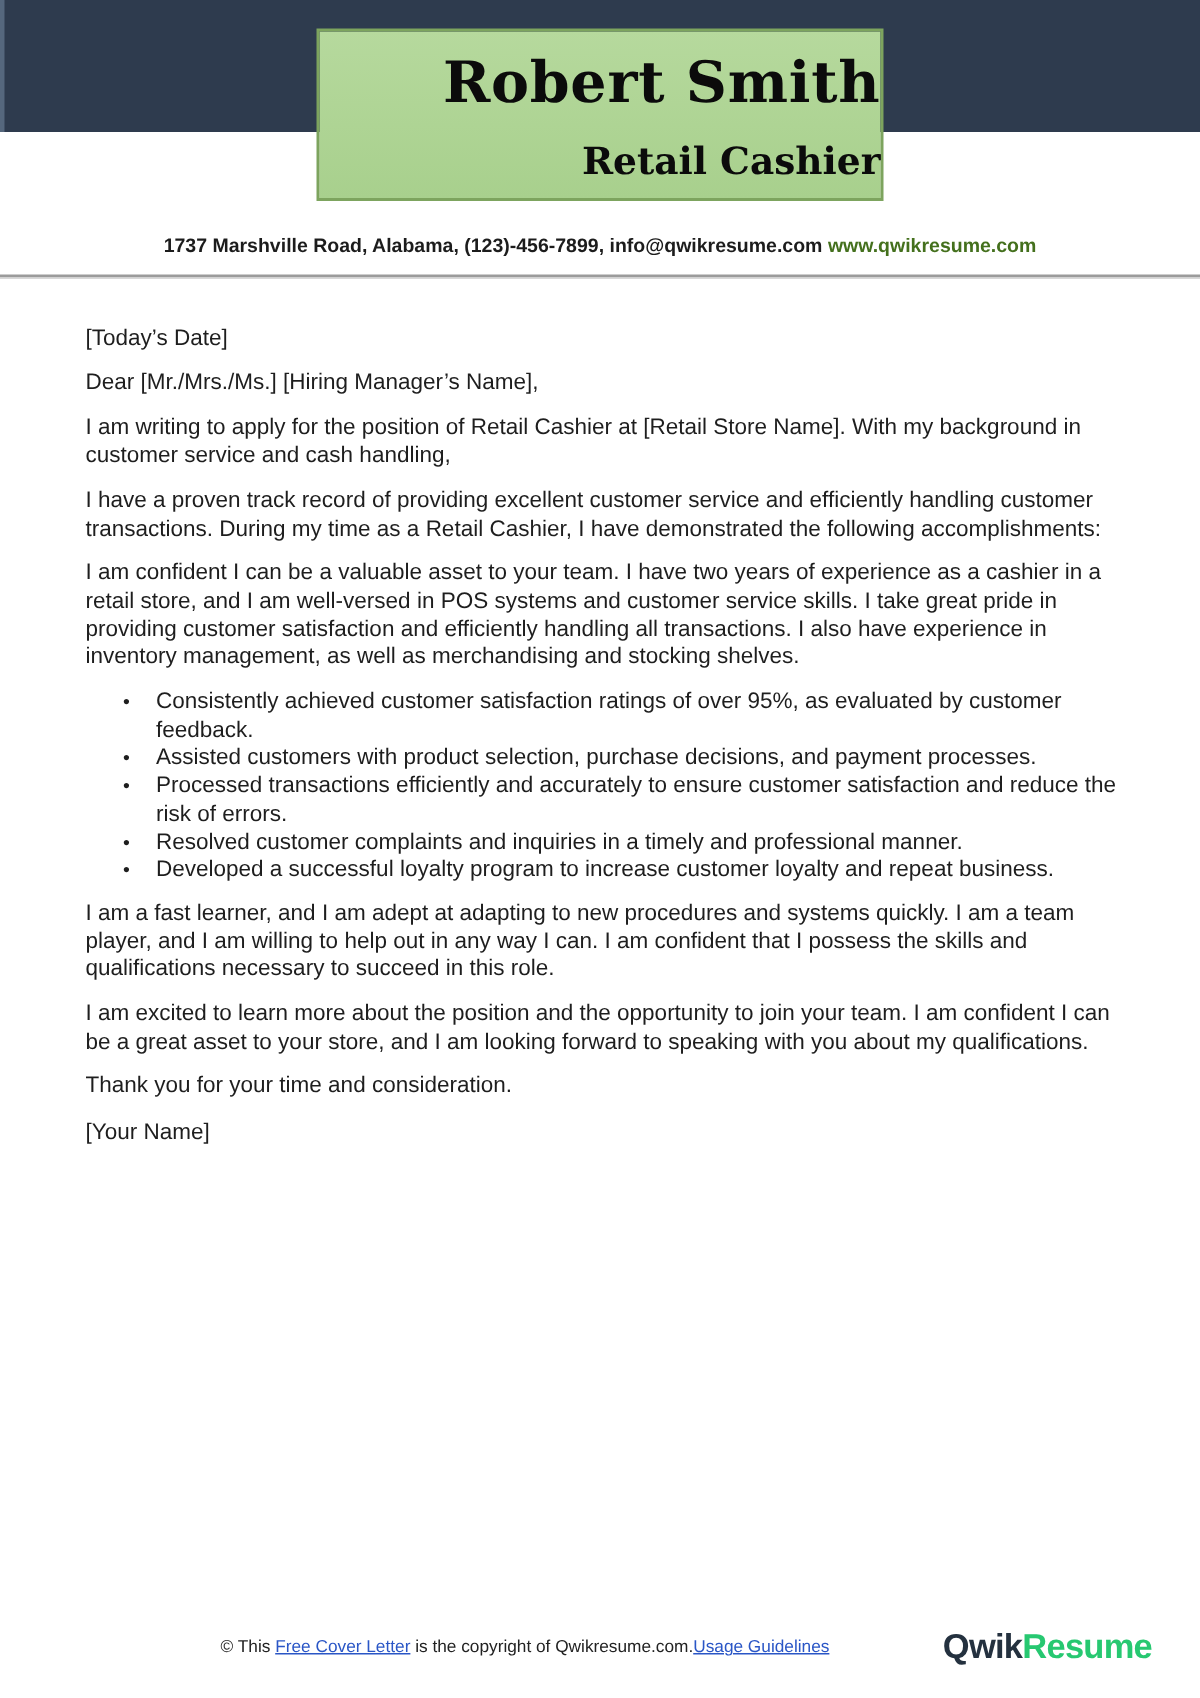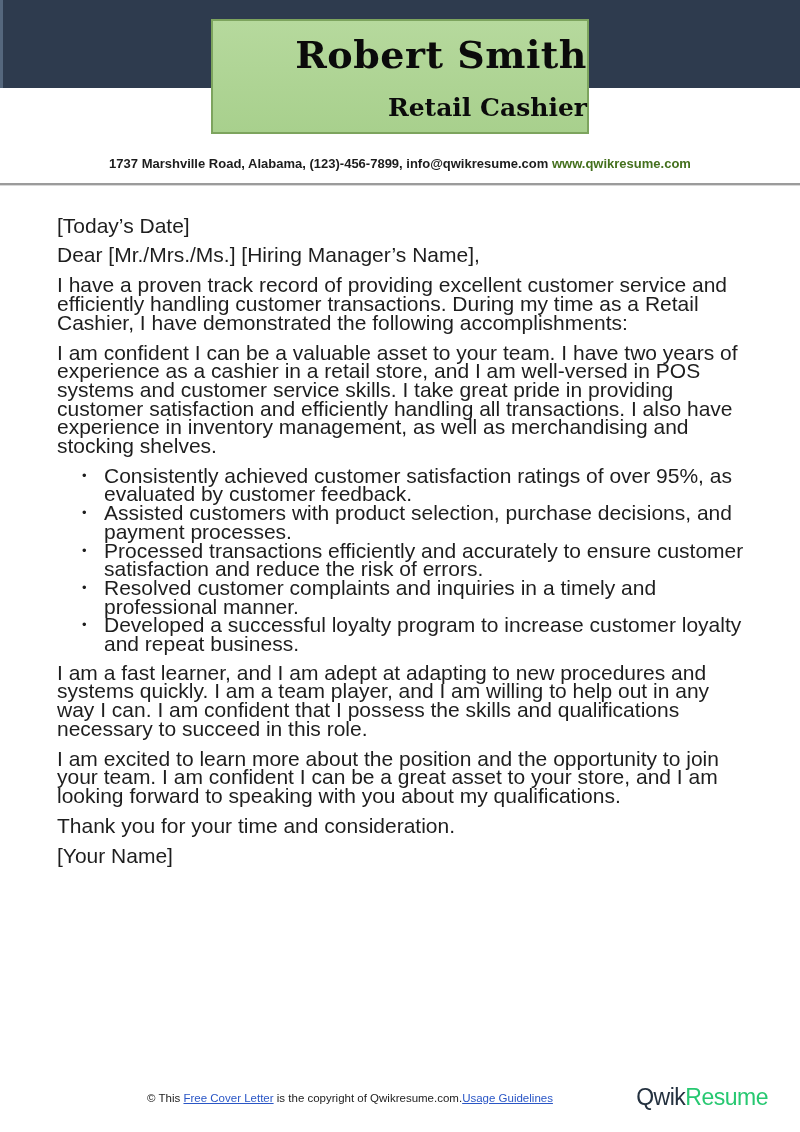--- a/index.html
+++ b/index.html
@@ -74,21 +74,21 @@
     left: 0;
     width: 100%;
     height: 0;
     border-top: 2px solid #9b9b9b;
     border-bottom: 1px solid #d8d8d8;
   }
 
   
   .letter {
     padding: 31px 54px 0 57px;
-    font-size: 21px;
+    font-size: 15px;
     line-height: 18.7px;
   }
   .letter p { margin: 0 0 11px 0; }
   .date-line { margin-bottom: 10px !important; }
   .address-block { margin-bottom: 41px !important; }
   .address-block div { line-height: 18.7px; }
   .salutation { margin-bottom: 12px !important; }
   ul.accomplishments {
     margin: 0 0 10px 0;
     padding-left: 47px;
@@ -127,21 +127,21 @@
   .copyright a {
     color: #2a56c6;
     text-decoration: underline;
     cursor: pointer;
   }
   .logo {
     position: absolute;
     right: 32px;
     top: 0;
     font-size: 23px;
-    font-weight: normal;
+    font-weight: bold;
     letter-spacing: -0.5px;
     white-space: nowrap;
   }
   .logo .logo-qwik { color: #24313f; }
   .logo .logo-resume { color: #27c871; }
 </style>
 </head>
 <body>
 
 <div class="page">
@@ -155,20 +155,21 @@
     <div class="contact-line"><span>1737 Marshville Road, Alabama, (123)-456-7899, info@qwikresume.com</span> <a class="website">www.qwikresume.com</a></div>
     <div class="rule"></div>
   </div>
 
   <div class="letter">
     <p class="date-line">[Today’s Date]</p>
 
 
     <p class="salutation">Dear [Mr./Mrs./Ms.] [Hiring Manager’s Name],</p>
 
+    <p>I am writing to apply for the position of Retail Cashier at [Retail Store Name]. With my background in customer service and cash handling,</p>
     <p>I have a proven track record of providing excellent customer service and efficiently handling customer transactions. During my time as a Retail Cashier, I have demonstrated the following accomplishments:</p>
     <p>I am confident I can be a valuable asset to your team. I have two years of experience as a cashier in a retail store, and I am well-versed in POS systems and customer service skills. I take great pride in providing customer satisfaction and efficiently handling all transactions. I also have experience in inventory management, as well as merchandising and stocking shelves.</p>
 
     <ul class="accomplishments">
       <li>Consistently achieved customer satisfaction ratings of over 95%, as evaluated by customer feedback.</li>
       <li>Assisted customers with product selection, purchase decisions, and payment processes.</li>
       <li>Processed transactions efficiently and accurately to ensure customer satisfaction and reduce the risk of errors.</li>
       <li>Resolved customer complaints and inquiries in a timely and professional manner.</li>
       <li>Developed a successful loyalty program to increase customer loyalty and repeat business.</li>
     </ul>

